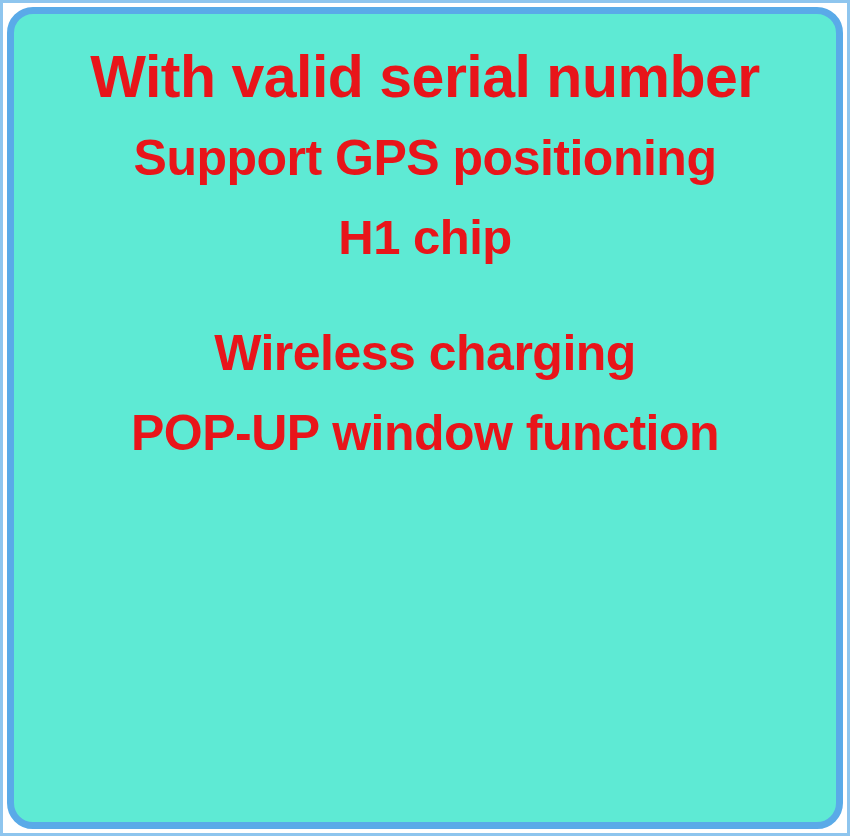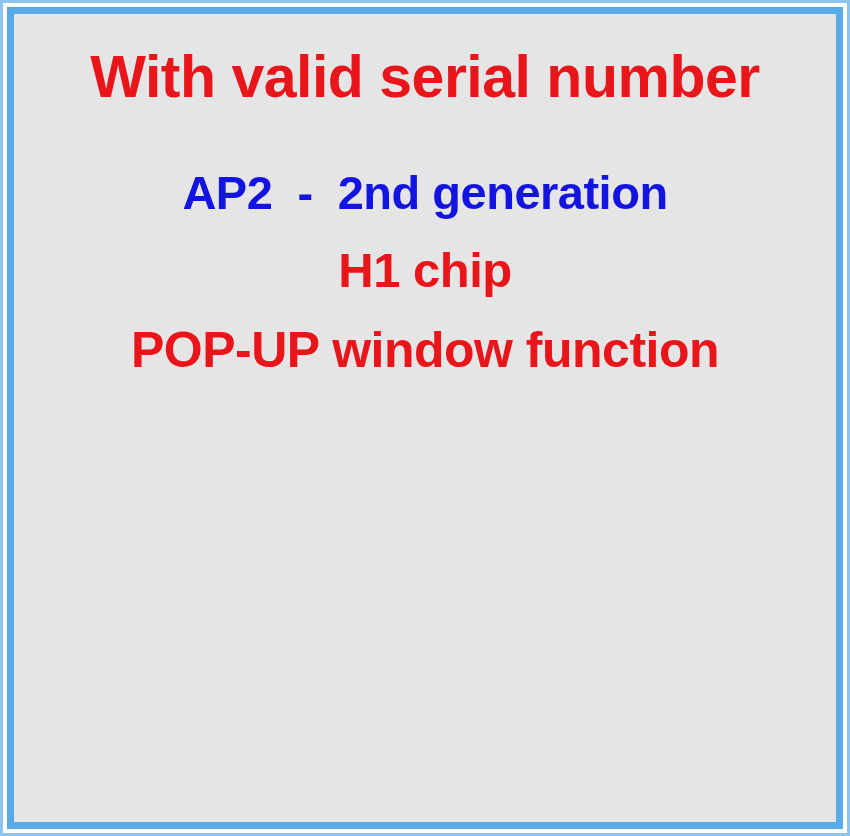--- a/index.html
+++ b/index.html
@@ -62,28 +62,29 @@
   .gap-tight    { margin-top: 26px; }
   .gap-normal   { margin-top: 30px; }
   .gap-wide     { margin-top: 62px; }
   .gap-xwide    { margin-top: 66px; }
   .gap-none     { margin-top: 0; }
 </style>
 </head>
 <body>
 
 <div class="banner" style="border-color: rgb(142, 197, 238); background: rgb(255, 255, 255);">
-  <div class="banner-inner" style="border-color: rgb(90, 170, 232); background: #e5e5e5;">
+  <div class="banner-inner" style="border-color: rgb(90, 170, 232); background: #5eead4; border-radius: 26px;">
 
     <div class="feature-line size-title tone-red gap-none" style="color: rgb(232, 21, 26);">With valid serial number</div>
 
 
+    <div class="feature-line size-large tone-red gap-tight" style="color: rgb(232, 21, 26);">Support GPS positioning</div>
 
-    <div class="feature-line size-medium tone-blue gap-wide" style="color: rgb(20, 20, 224);">AP2  -  2nd generation</div>
 
     <div class="feature-line size-chip tone-red gap-normal" style="color: rgb(232, 21, 26);">H1 chip</div>
 
 
+    <div class="feature-line size-large tone-red gap-xwide" style="color: rgb(232, 21, 26);">Wireless charging</div>
 
     <div class="feature-line size-large tone-red gap-normal" style="color: rgb(232, 21, 26);">POP-UP window function</div>
 
   </div>
 </div>
 
 </body></html>

